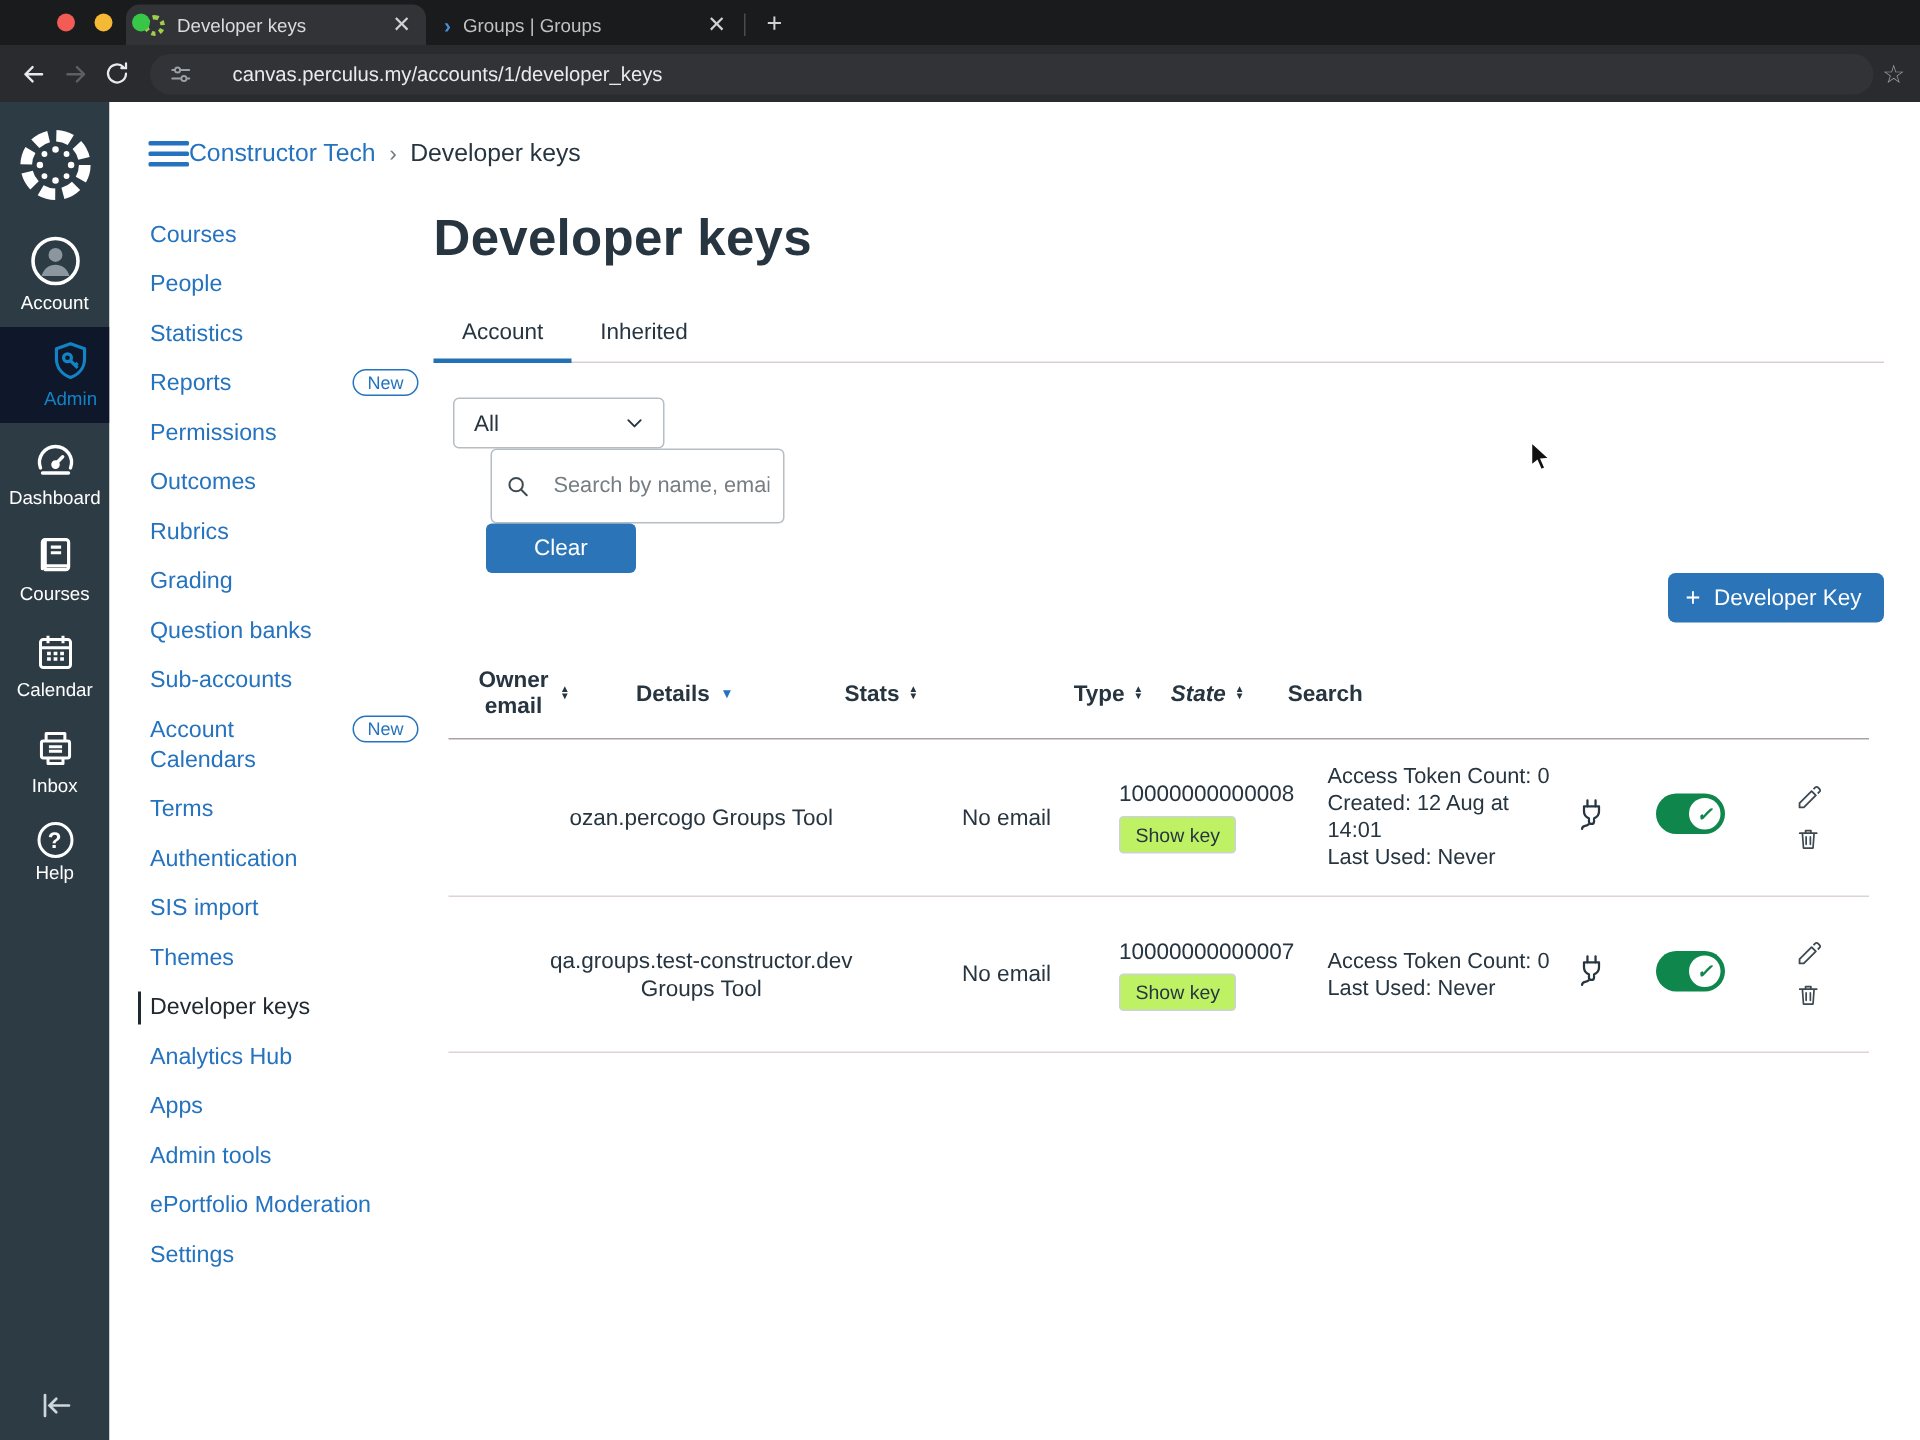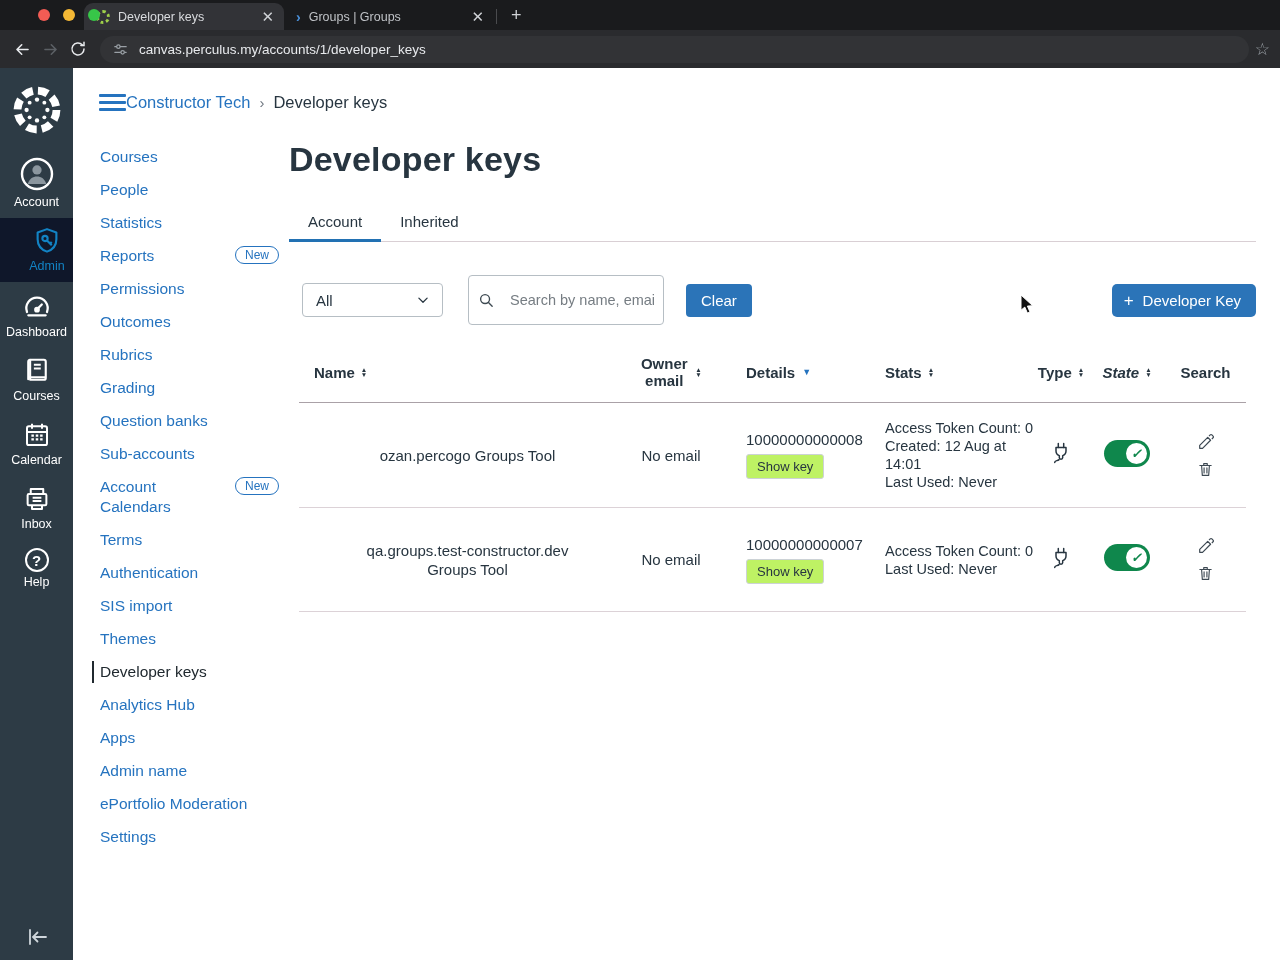--- a/index.html
+++ b/index.html
@@ -19,21 +19,21 @@
   .tab .close { color:#cfd2d6; font-size:15px; line-height:1; }
   .favicon-canvas { width:14px; height:14px; border-radius:50%;
      border:3px dotted #9fcf4a; flex-shrink:0; }
   .favicon-groups { color:#4a90d9; font-weight:bold; font-size:14px; flex-shrink:0; }
   .tab-divider { width:1px; height:15px; background:#4a4b4e; margin:0 6px 6px 2px; }
   .newtab { color:#cfd2d6; font-size:18px; margin-bottom:4px; padding:0 8px; }
 
   .toolbar { height:38px; background:#2a2b2e; display:flex; align-items:center; padding:0 10px 0 8px; }
   .navbtn { width:28px; height:28px; display:flex; align-items:center; justify-content:center; }
   .omnibox { flex:1; height:27px; margin-left:8px; background:#323336; border-radius:14px;
-     display:flex; align-items:center; padding:0 12px; gap:10px; }
+     display:flex; align-items:center; padding:0 12px; gap:26px; }
   .url { color:#e8eaed; font-size:13.5px; }
   .bookmark-star { color:#9aa0a6; font-size:17px; margin-left:6px; }
 
   
   .app { display:flex; height:892px; }
   .iconnav { width:73px; background:#2d3b45; flex-shrink:0; position:relative; color:#fff; }
   .logo-wrap { display:flex; justify-content:center; padding:16px 0 12px; }
   .inav-item { display:flex; flex-direction:column; align-items:center; gap:3px;
      padding:8px 0 9px; color:#fff; font-size:12.5px; cursor:pointer; }
   .inav-item.active { background:#0f172a; color:#1283c4;padding-left:21px; }
@@ -63,32 +63,32 @@
      font-size:12px; line-height:16px; padding:0 9px; }
 
   .main { flex:1; padding:28px 24px 0 0; position:relative; }
   h1 { font-size:34px; font-weight:700; color:#273540; letter-spacing:.2px; }
 
   .tabs { margin-top:25px; display:flex; border-bottom:1px solid #d9cfd4; }
   .pg-tab { padding:9px 19px 11px; font-size:15px; color:#273540; cursor:pointer; position:relative; }
   .pg-tab.active::after { content:""; position:absolute; left:0; right:0; bottom:-1px;
      height:3px; background:#2271b3; }
 
-  .filter-row { margin-top:33px; display:flex; align-items:center; padding-left:13px; }
+  .filter-row { margin-top:23px; display:flex; align-items:flex-start; padding-left:13px;flex-direction:column; }
   .scope-select { width:141px; height:34px; border:1px solid #b6bec4; border-radius:4px;
      display:flex; align-items:center; justify-content:space-between; padding:0 10px 0 13px;
      font-size:15px; color:#273540; cursor:pointer; }
   .searchbox { margin-left:25px; width:196px; height:50px; border:1px solid #b6bec4;
      border-radius:4px; display:flex; align-items:center; padding:0 9px; gap:15px; }
   .searchbox input { border:none; outline:none; flex:1; font-size:14.5px; min-width:0;
      font-family:"Liberation Sans", sans-serif; color:#273540; }
   .searchbox input::placeholder { color:#767d83; }
   .btn { border:none; border-radius:4px; background:#2b74b8; color:#fff; font-size:15px;
      font-family:"Liberation Sans", sans-serif; cursor:pointer; }
-  .clear-btn { margin-left:22px; padding:8px 15px; }
+  .clear-btn { margin-left:22px; padding:8px 32px; }
   .add-btn { margin-left:auto; padding:8px 15px 8px 12px; border-radius:5px;
      display:flex; align-items:center; gap:9px; }
   .add-btn .plus { font-size:17px; line-height:1; font-weight:400; }
 
   
   .table { margin:20px 0 0 10px; width:947px; }
   .tr { display:flex; align-items:center; }
   .thead { padding:10px 0 13px; border-bottom:1px solid #aaa1a7; }
   .thead .cell { font-size:15px; font-weight:bold; color:#273540; }
   .cell { flex-shrink:0; }
@@ -324,21 +324,21 @@
         <li class="active">
             <span class="lbl" style="max-width:140px">Developer keys</span>
           </li>
         <li>
             <span class="lbl">Analytics Hub</span>
           </li>
         <li>
             <span class="lbl">Apps</span>
           </li>
         <li>
-            <span class="lbl">Admin name</span>
+            <span class="lbl">Admin tools</span>
           </li>
         <li>
             <span class="lbl" style="max-width:170px">ePortfolio Moderation</span>
           </li>
         <li>
             <span class="lbl">Settings</span>
           </li>
       </ul>
 
       <div class="main">
@@ -365,29 +365,20 @@
           </div>
           <button class="btn clear-btn">Clear</button>
           <button class="btn add-btn">
             <span class="plus">+</span>
             <span>Developer Key</span>
           </button>
         </div>
 
         <div class="table">
           <div class="tr thead">
-            <div class="cell c-name">
-              <span class="hflex">
-                  <span>Name</span>
-                  <span class="sort">
-                    <span>▲</span>
-                    <span>▼</span>
-                  </span>
-                </span>
-            </div>
             <div class="cell c-email">
               <span class="email-head">
                   <span class="two-line">Owner email</span>
                   <span class="sort">
                     <span>▲</span>
                     <span>▼</span>
                   </span>
                 </span>
             </div>
             <div class="cell c-details">

